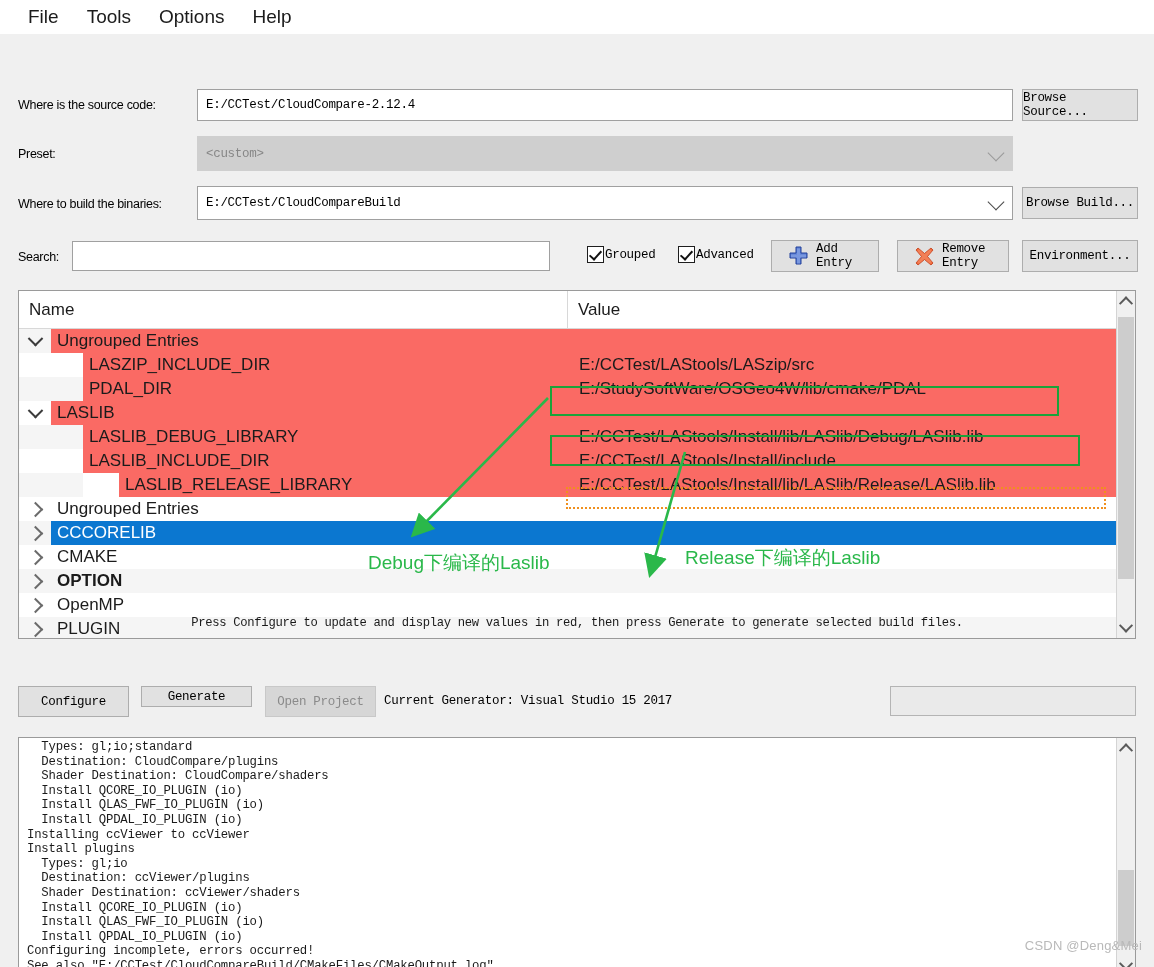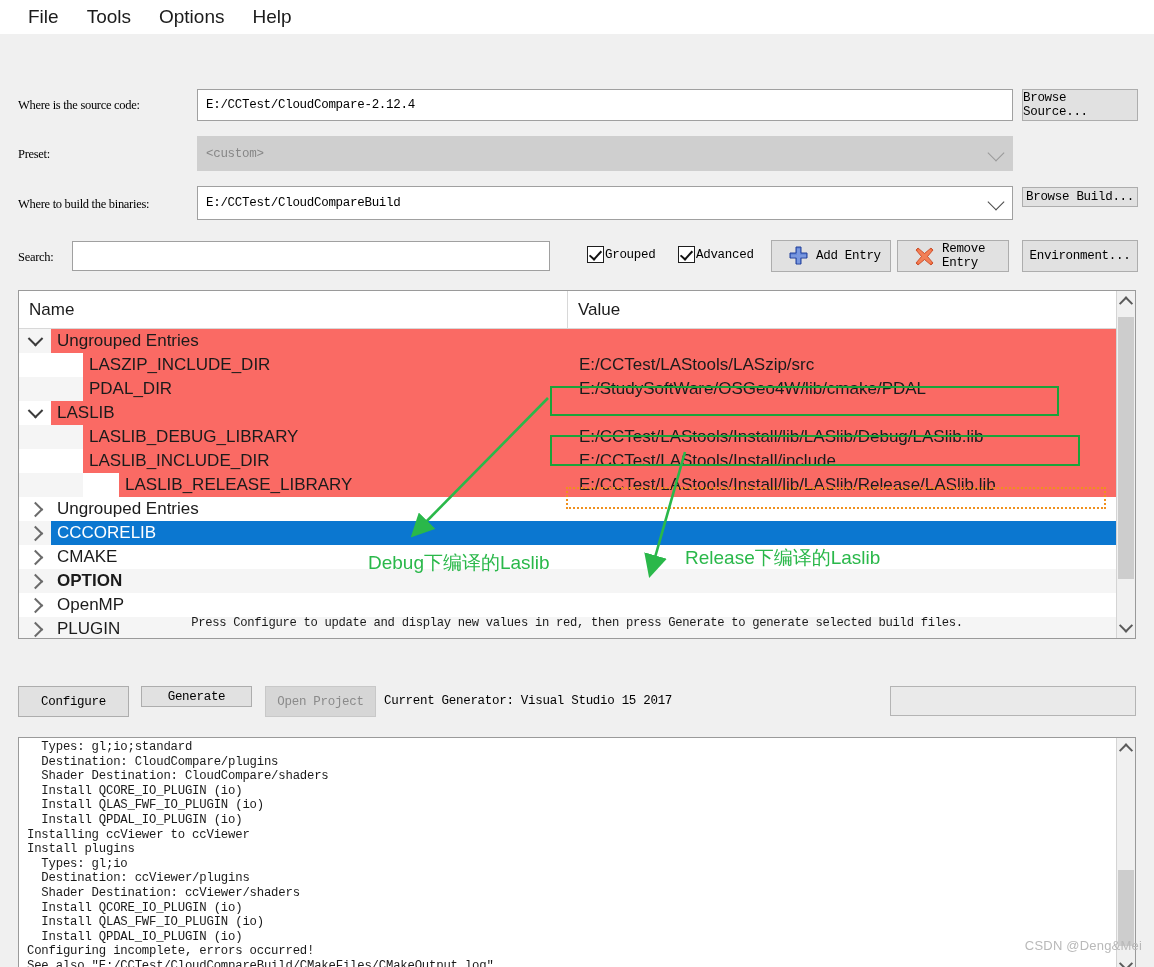--- a/index.html
+++ b/index.html
@@ -38,21 +38,21 @@
   #panel {
     position: absolute;
     left: 0; top: 34px;
     width: 1154px; height: 933px;
     background: #f0f0f0;
   }
 
   
   .form-label {
     position: absolute;
-    font-family: Liberation Serif, serif;
+    font-family: Liberation Sans, sans-serif;
     font-size: 12.5px;
     color: #000000;
     letter-spacing: -0.3px;
     white-space: nowrap;
   }
   .textbox {
     position: absolute;
     background: #ffffff;
     border: 1px solid #a0a0a0;
     box-sizing: border-box;
@@ -389,36 +389,36 @@
   <div class="combobox disabled" style="left:197px; top:102px; width:816px; height:35px;">
     <span>&lt;custom&gt;</span>
     <span class="chev"></span>
   </div>
 
   <div class="form-label" style="left:18px; top:163px;">Where to build the binaries:</div>
   <div class="combobox" style="left:197px; top:152px; width:816px; height:34px;">
     <span>E:/CCTest/CloudCompareBuild</span>
     <span class="chev"></span>
   </div>
-  <div class="btn" style="left:1022px; top:153px; width:116px; height:20px;">Browse Build...</div>
+  <div class="btn" style="left:1022px; top:153px; width:116px; height:32px;">Browse Build...</div>
 
   <div class="form-label" style="left:18px; top:216px;">Search:</div>
   <div class="textbox" style="left:72px; top:207px; width:478px; height:30px;" placeholder=""></div>
 
   <div class="checkbox-wrap" style="left:587px; top:212px;">
     <span class="cb-box"></span>
     <span class="cb-label">Grouped</span>
   </div>
 
   <div class="checkbox-wrap" style="left:678px; top:212px;">
     <span class="cb-box"></span>
     <span class="cb-label">Advanced</span>
   </div>
 
-  <div class="btn icon-btn" style="left:771px; top:206px; width:120px; height:32px;">
+  <div class="btn icon-btn" style="left:771px; top:206px; width:108px; height:32px;">
     <svg class="plus-icon" viewBox="0 0 21 21">
       <path d="M8 1 h5 v6 h6 v5 h-6 v6 h-5 v-6 h-6 v-5 h6 z" fill="#5a7fd4" stroke="#22409a" stroke-width="1"></path>
       <path d="M9 2.5 h3 v6 h6 v3 h-6 v6 h-3 v-6 h-6 v-3 h6 z" fill="#8fa9e6" opacity="0.6"></path>
     </svg>
     <span>Add Entry</span>
   </div>
 
   <div class="btn icon-btn" style="left:897px; top:206px; width:112px; height:32px;">
     <svg class="x-icon" viewBox="0 0 21 21">
       <path d="M4 2 L10.5 7.5 L17 2 L19 4 L13.5 10.5 L19 17 L17 19 L10.5 13.5 L4 19 L2 17 L7.5 10.5 L2 4 Z" fill="#ef6a3c" stroke="#c23c18" stroke-width="0.8"></path>

